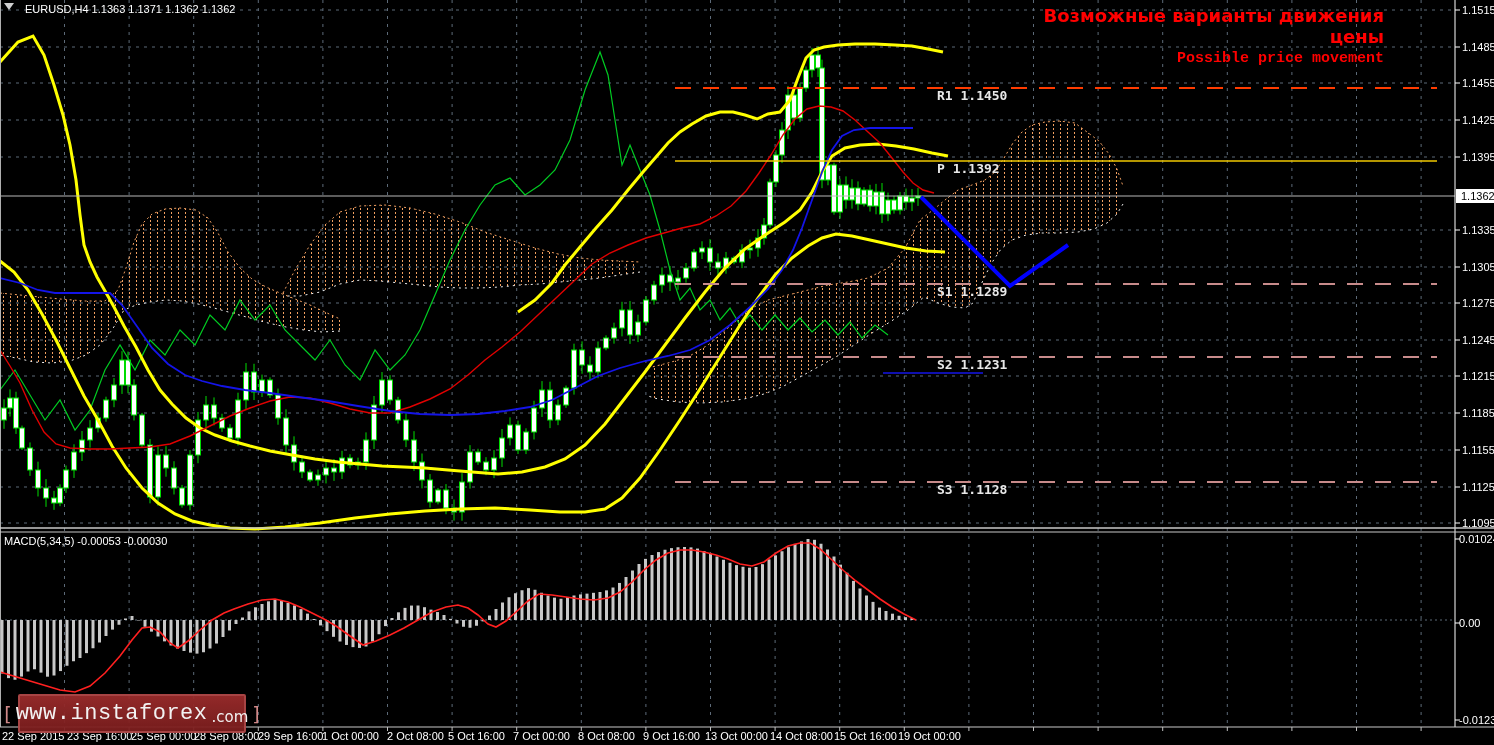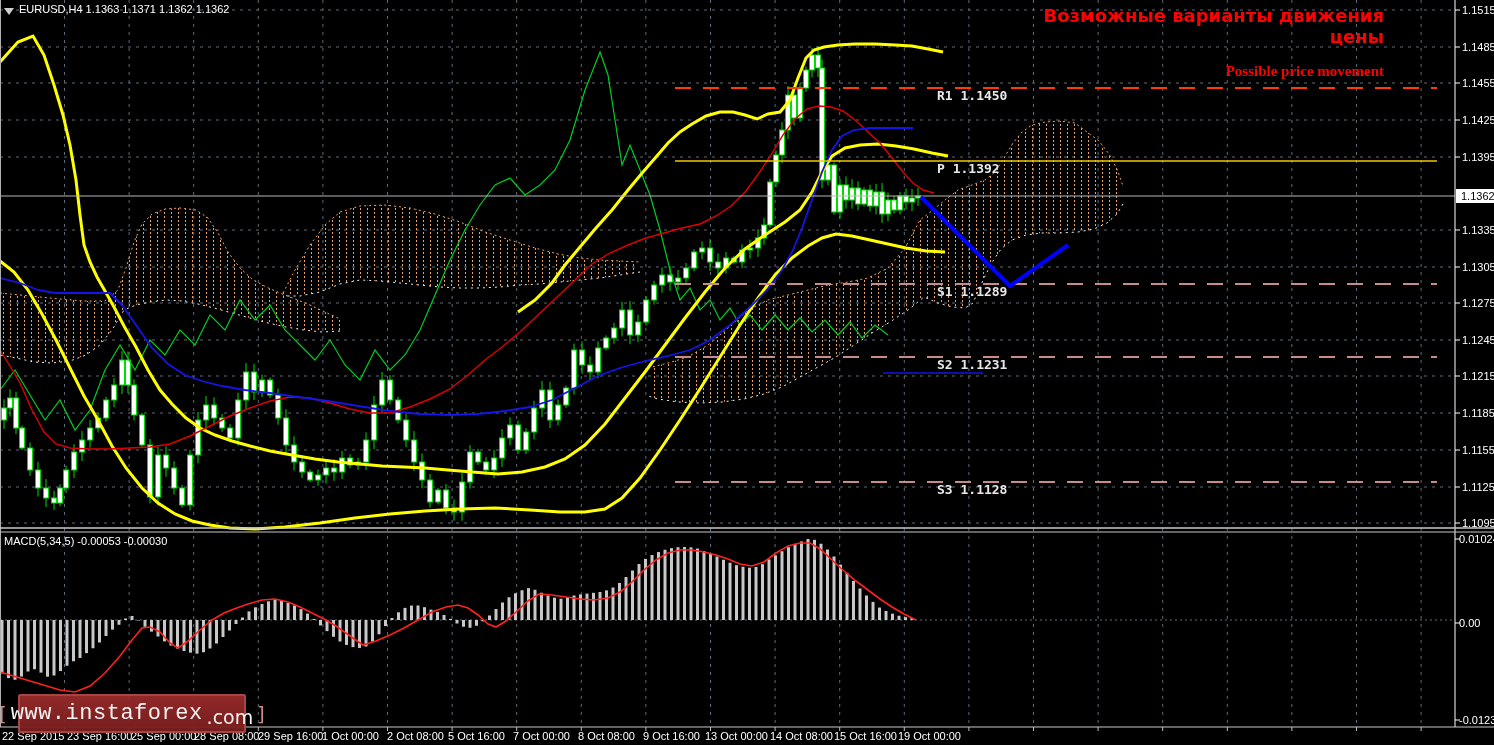--- a/index.html
+++ b/index.html
@@ -1,32 +1,32 @@
 <!DOCTYPE html>
 <html><head>
 <meta charset="utf-8">
 <style>
   html,body{margin:0;padding:0;background:#000;}
   #app{position:relative;width:1494px;height:745px;background:#000;overflow:hidden;
        font-family:"Liberation Sans",sans-serif;}
   #chart-svg{position:absolute;left:0;top:0;}
   .overlay{position:absolute;pointer-events:none;}
-  #symbol-bar{left:4px;top:3px;color:#fff;font-size:11px;display:flex;align-items:flex-end;gap:5px;}
+  #symbol-bar{left:4px;top:3px;color:#fff;font-size:11px;display:flex;align-items:flex-start;gap:11px;}
   #symbol-tri{width:0;height:0;border-left:5px solid transparent;border-right:5px solid transparent;
               border-top:7px solid #cfcfcf;display:inline-block;pointer-events:auto;cursor:pointer;}
   #title-block{left:1000px;top:5px;width:384px;text-align:right;color:#ff0000;}
   #title-block .l1{font-size:18px;font-weight:bold;font-family:"DejaVu Sans",sans-serif;}
-  #title-block .l2{font-size:15px;font-weight:bold;font-family:Liberation Serif, serif;margin-top:16px;}
+  #title-block .l2{font-size:15px;font-weight:bold;font-family:Liberation Mono, monospace;margin-top:3px;}
   #macd-header{left:4px;top:535px;color:#fff;font-size:11px;}
   #watermark{left:18px;top:694px;width:224px;height:35px;background:linear-gradient(#9a2c2c,#7c1e1e);
              border:2px solid #b04848;border-radius:2px;display:flex;align-items:center;justify-content:center;
              gap:4px;color:#fff;opacity:0.95;}
   #watermark .br{color:#dc9090;font-size:19px;font-family:"DejaVu Sans",sans-serif;}
   #watermark .main{font-size:22px;font-family:Liberation Mono, monospace;letter-spacing:0.5px;}
-  #watermark .suf{font-size:19px;font-family:"DejaVu Sans",sans-serif;align-self:center;margin-top:6px;}
+  #watermark .suf{font-size:15px;font-family:"DejaVu Sans",sans-serif;align-self:center;margin-top:6px;}
   #price-badge{left:1456px;top:189px;width:37px;height:14px;background:#fff;color:#000;
                font-size:11px;line-height:14px;padding-left:5px;}
 </style>
 </head>
 <body>
 
 <div id="app">
   <svg id="chart-svg" width="1494" height="745">
       <defs>
         <pattern id="hatch" width="7" height="4" patternUnits="userSpaceOnUse">

